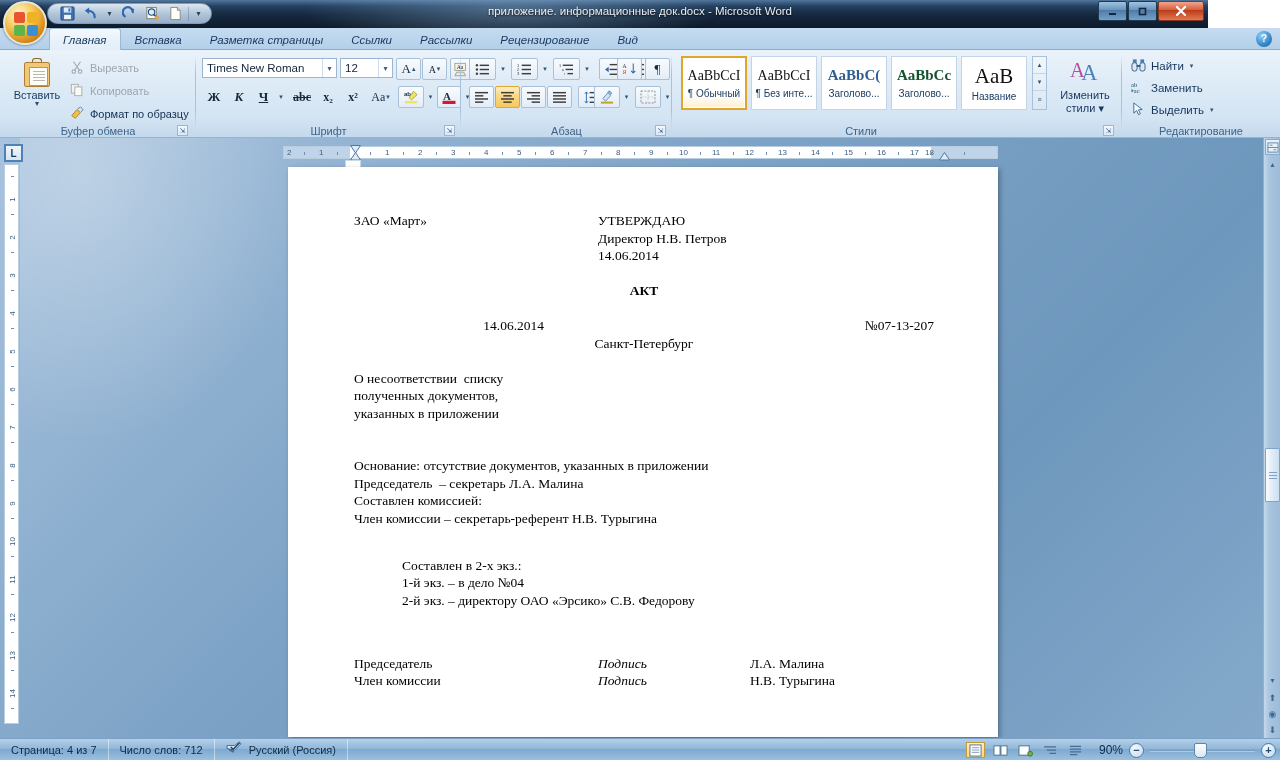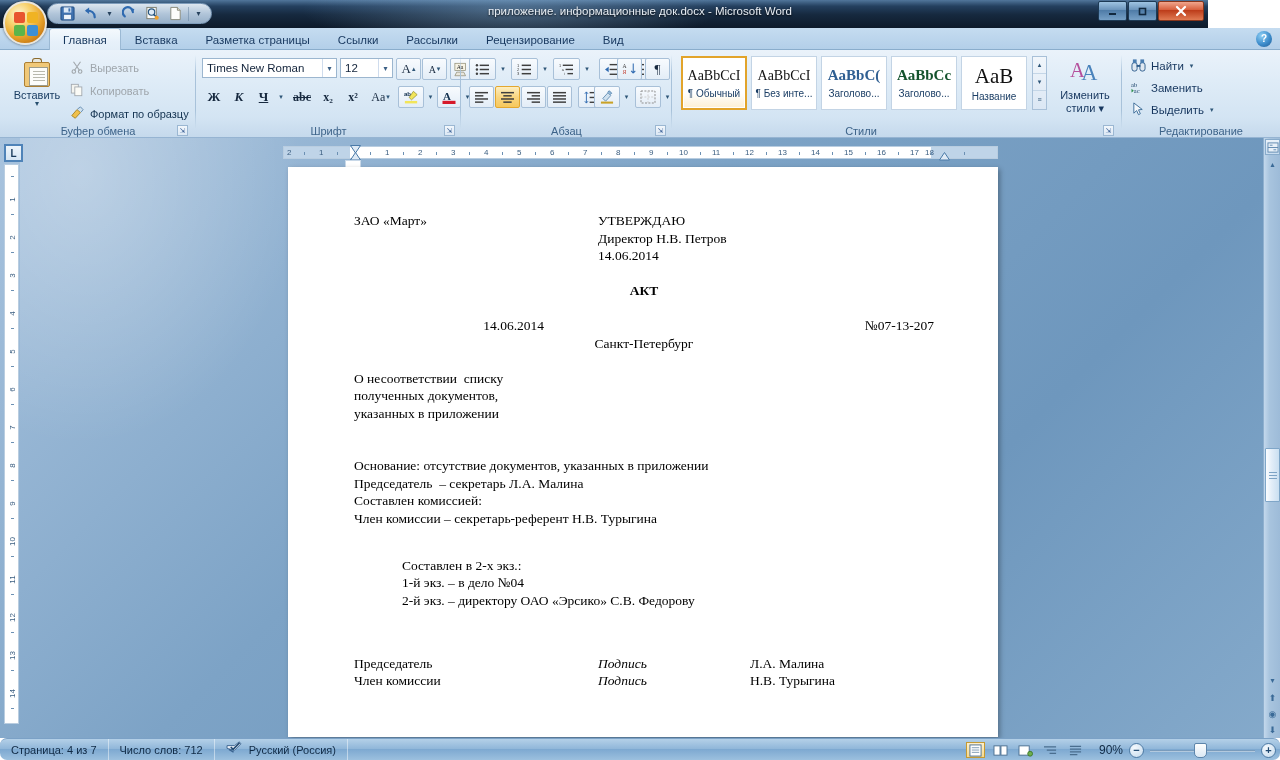--- a/index.html
+++ b/index.html
@@ -74,21 +74,21 @@
 
   
   .tabstrip {
     position: absolute; left: 0; top: 28px; width: 1280px; height: 22px;
     background: linear-gradient(180deg,#c5dcf0 0%, #b3cfe9 100%);
     border-bottom: 1px solid #8aadcc;
   }
   .tabs { position: absolute; left: 49px; top: 0; display: flex; height: 22px; }
   .tab {
     padding: 0 13px; height: 22px; line-height: 23px; color: #17375e; font-size: 11.5px;
-    border: 1px solid transparent; border-bottom: none; white-space: nowrap;
+    border: 1px solid transparent; border-bottom: none; white-space: nowrap; font-style: italic;
   }
   .tab.active {
     background: linear-gradient(180deg,#f4f9fd 0%, #e7f1fa 60%, #e3eef8 100%);
     border-color: #9bb9d4; border-radius: 3px 3px 0 0; color: #15365c;
   }
   .help-btn {
     position: absolute; right: 8px; top: 3px; width: 16px; height: 16px; border-radius: 50%;
     background: radial-gradient(circle at 35% 30%, #8fd0f5 0%, #3d8ccb 55%, #1d5a92 100%);
     color: #fff; font-size: 10px; font-weight: bold; text-align: center; line-height: 16px;
   }
@@ -226,21 +226,21 @@
   .sb-thumb:after{
     content:""; position:absolute; left:3px; top:23px; width:8px; height:1px;
     background:#7da3c5; box-shadow:0 3px 0 #7da3c5, 0 6px 0 #7da3c5;
   }
   .sb-arrow { position:absolute; left:2px; width:13px; height:13px; color:#3a6a97; font-size:8px; text-align:center; line-height:13px; }
 
   
   .statusbar {
     position:absolute; left:0; top:738px; width:1280px; height:22px;
     background: linear-gradient(180deg,#b4d0e8 0%, #8fb6d9 48%, #7ea9d1 50%, #9cc0de 100%);
-    border-top:1px solid #7ba1c6; display:flex; align-items:center;border-radius:7px;
+    border-top:1px solid #7ba1c6; display:flex; align-items:center;
   }
   .st-item { padding:0 11px; font-size:11px; color:#102a45; height:22px; line-height:22px; border-right:1px solid rgba(255,255,255,.45); display:flex; align-items:center; gap:6px;}
   .st-right { position:absolute; right:4px; top:0; height:22px; display:flex; align-items:center; gap:6px; }
   .viewbtn { width:19px; height:16px; border:1px solid transparent; display:flex; align-items:center; justify-content:center; }
   .viewbtn.active { border-color:#c59a33; background:linear-gradient(180deg,#fdf0ce,#f7d98c); }
   .zoom-label { font-size:12px; color:#102a45; width:32px; text-align:right; }
   .zsl-track { position:relative; width:105px; height:16px; display:flex; align-items:center; }
   .zsl-line { position:absolute; left:0; top:8px; width:105px; height:2px; background:linear-gradient(180deg,#5d85ab,#cfe0ef); }
   .zsl-mid { position:absolute; left:51px; top:4px; width:1px; height:9px; background:#4d7aa4; }
   .zsl-thumb { position:absolute; left:44px; top:1px; width:13px; height:15px;

